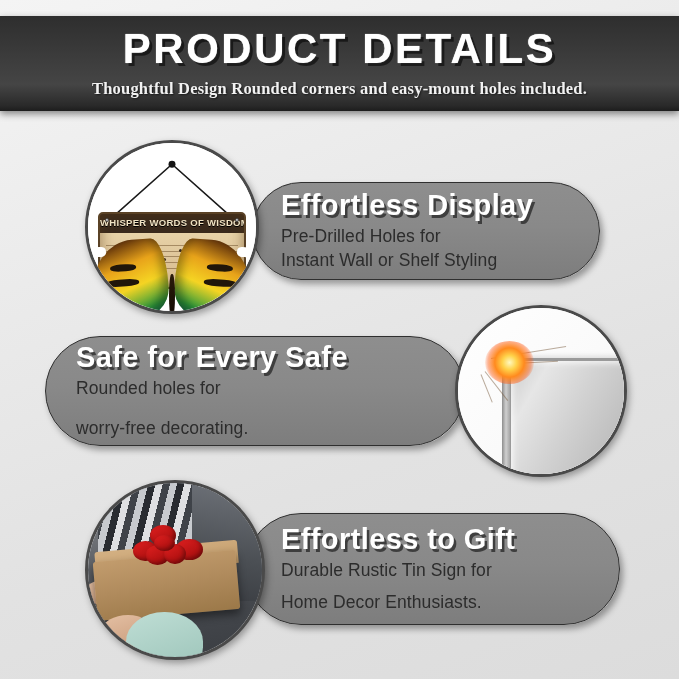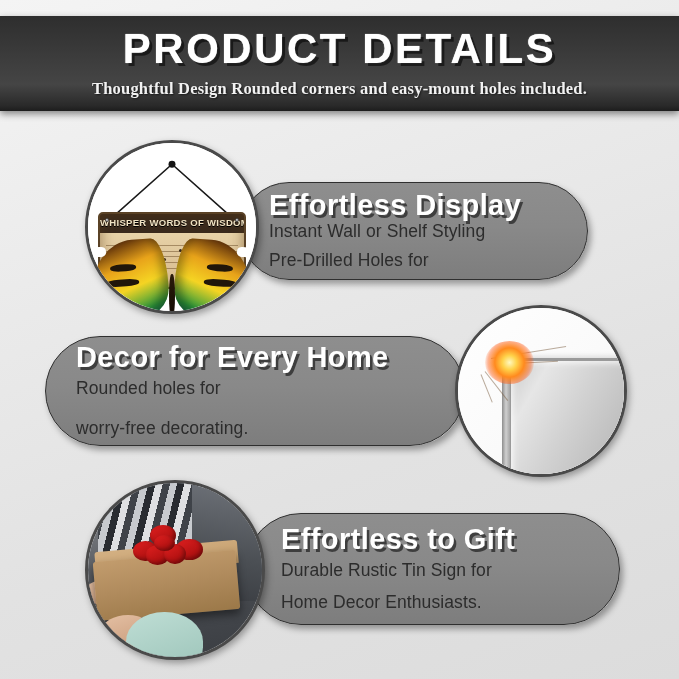--- a/index.html
+++ b/index.html
@@ -139,43 +139,43 @@
     box-shadow:0 5px 9px rgba(0,0,0,.45);}
   .gbox-top{position:absolute;left:4%;top:36%;width:82%;height:13%;
     background:linear-gradient(175deg,#d4b184,#c09a68);transform:rotate(-5deg);border-radius:3px 3px 0 0;}
   .bow{position:absolute;left:26%;top:24%;width:40%;height:27%;}
   .loop{position:absolute;background:linear-gradient(150deg,#e02020,#9e0b0b);border-radius:50%;
         box-shadow:inset -2px -2px 4px rgba(0,0,0,.35);}
   .hand{position:absolute;background:linear-gradient(160deg,#e4c0a4,#c89a79);border-radius:50%;}
   .sleeve{position:absolute;background:linear-gradient(160deg,#bfded5,#9cc4b9);border-radius:50% 50% 40% 40%;}
 
   
-  #f1-panel{ left:240px; top:182px; width:348px; height:98px; border-radius:49px; padding:0 18px 0 28px;}
+  #f1-panel{ left:252px; top:182px; width:348px; height:98px; border-radius:49px; padding:0 18px 0 28px;}
   #f1-bubble{ left:85px; top:140px; width:174px; height:174px; z-index:3;}
 
   #f2-panel{ left:45px; top:336px; width:420px; height:110px; border-radius:55px; padding:0 0 0 30px;}
   #f2-bubble{ left:455px; top:305px; width:172px; height:172px; z-index:3;}
 
   #f3-panel{ left:245px; top:513px; width:375px; height:112px; border-radius:56px; padding:0 0 0 35px;}
   #f3-bubble{ left:85px; top:480px; width:180px; height:180px; z-index:3;}
 </style>
 </head>
 <body>
 
 <div class="header">
   <div class="header-title">PRODUCT DETAILS</div>
   <div class="header-sub">Thoughtful Design Rounded corners and easy-mount holes included.</div>
 </div>
 
 <div class="feature">
 
   <div class="panel" id="f1-panel">
     <div class="panel-title">Effortless Display</div>
+    <div class="panel-sub">Pre-Drilled Holes for</div>
     <div class="panel-sub" style="margin-top:0">Instant Wall or Shelf Styling</div>
-    <div class="panel-sub">Pre-Drilled Holes for</div>
   </div>
 
   <div class="bubble" id="f1-bubble">
     <div class="bubble-inner">
       <div class="b1-bg"></div>
       <svg class="b1-cord" viewBox="0 0 174 174">
         <polyline points="24,78 87,22 150,78" fill="none" stroke="#1a1a1a" stroke-width="1.6"></polyline>
         <circle cx="87" cy="22" r="3.6" fill="#141414"></circle>
       </svg>
       <div class="sign">
@@ -207,21 +207,21 @@
         <div class="wing-tip" style="right:6%;top:6%"></div>
       </div>
       <div class="body-bug"></div>
     </div>
   </div>
 </div>
 
 <div class="feature">
 
   <div class="panel" id="f2-panel">
-    <div class="panel-title">Decor for Every Home</div>
+    <div class="panel-title">Safe for Every Safe</div>
     <div class="panel-sub">Rounded holes for</div>
     <div class="panel-sub" style="margin-top:16px">worry-free decorating.</div>
   </div>
 
   <div class="bubble" id="f2-bubble">
     <div class="bubble-inner">
       <div class="b2-bg"></div>
       <div class="metal"></div>
       <div class="metal-edge"></div>
       <div class="streak" style="left:20%;top:30%;width:46%;transform:rotate(-9deg);"></div>

